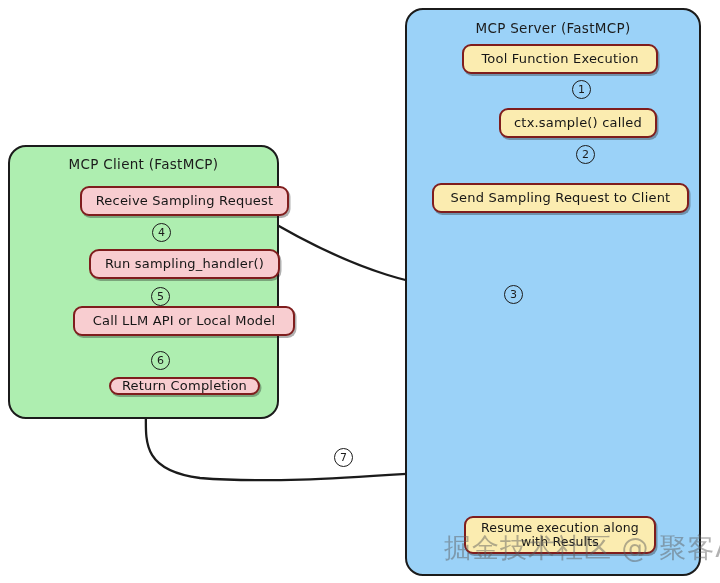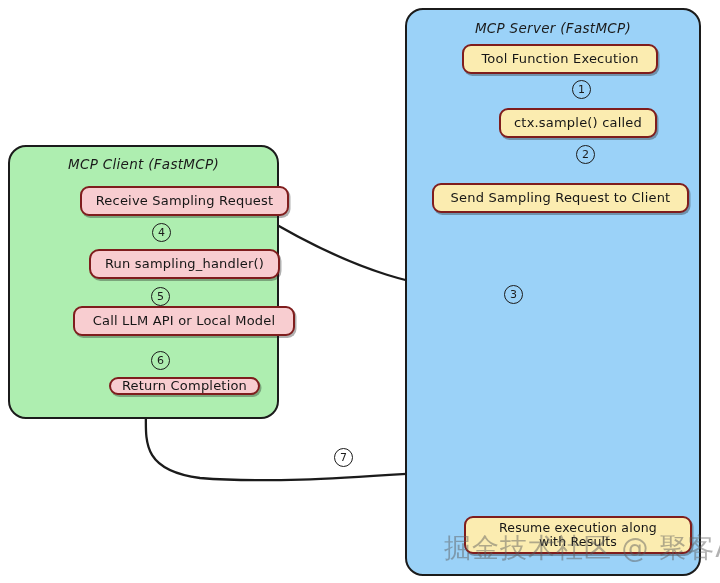--- a/index.html
+++ b/index.html
@@ -18,21 +18,20 @@
     position: absolute;
     left: 0; top: 0;
     width: 720px;
     height: 583px;
   }
   .panel {
     position: absolute;
     border: 2.5px solid #1b1b1b;
     border-radius: 18px;
     box-sizing: border-box;
-    font-style: italic;
   }
   #server-panel {
     left: 405px; top: 8px;
     width: 296px; height: 568px;
     background: #9bd2f8;
   }
   #client-panel {
     left: 8px; top: 145px;
     width: 271px; height: 274px;
     background: #aeeeb0;
@@ -64,21 +63,21 @@
     letter-spacing: 0.2px;
     box-shadow: 1.5px 2px 0px rgba(30,30,30,0.35);
     padding: 0 8px;
   }
   .node.yellow { background: #fbecb0; }
   .node.pink   { background: #f8cdd0; margin-left: 45px; }
 
   #n-tool      { left: 462px; top: 44px;  width: 196px; height: 30px; }
   #n-ctx       { left: 499px; top: 108px; width: 158px; height: 30px; }
   #n-send      { left: 432px; top: 171px; width: 257px; height: 30px; margin-top: 12px; }
-  #n-resume    { left: 464px; top: 516px; width: 228px; height: 38px; flex-direction: column; font-size: 12.5px; }
+  #n-resume    { left: 464px; top: 516px; width: 192px; height: 38px; flex-direction: column; font-size: 12.5px; }
 
   #n-receive   { left: 35px;  top: 186px; width: 209px; height: 30px; }
   #n-runhandler{ left: 44px;  top: 249px; width: 191px; height: 30px; border-radius: 10px; }
   #n-callllm   { left: 28px;  top: 306px; width: 222px; height: 30px; }
   #n-return    { left: 64px;  top: 377px; width: 151px; height: 18px; }
 
   .step-badge {
     position: absolute;
     width: 19px; height: 19px;
     border: 1.6px solid #1b1b1b;

